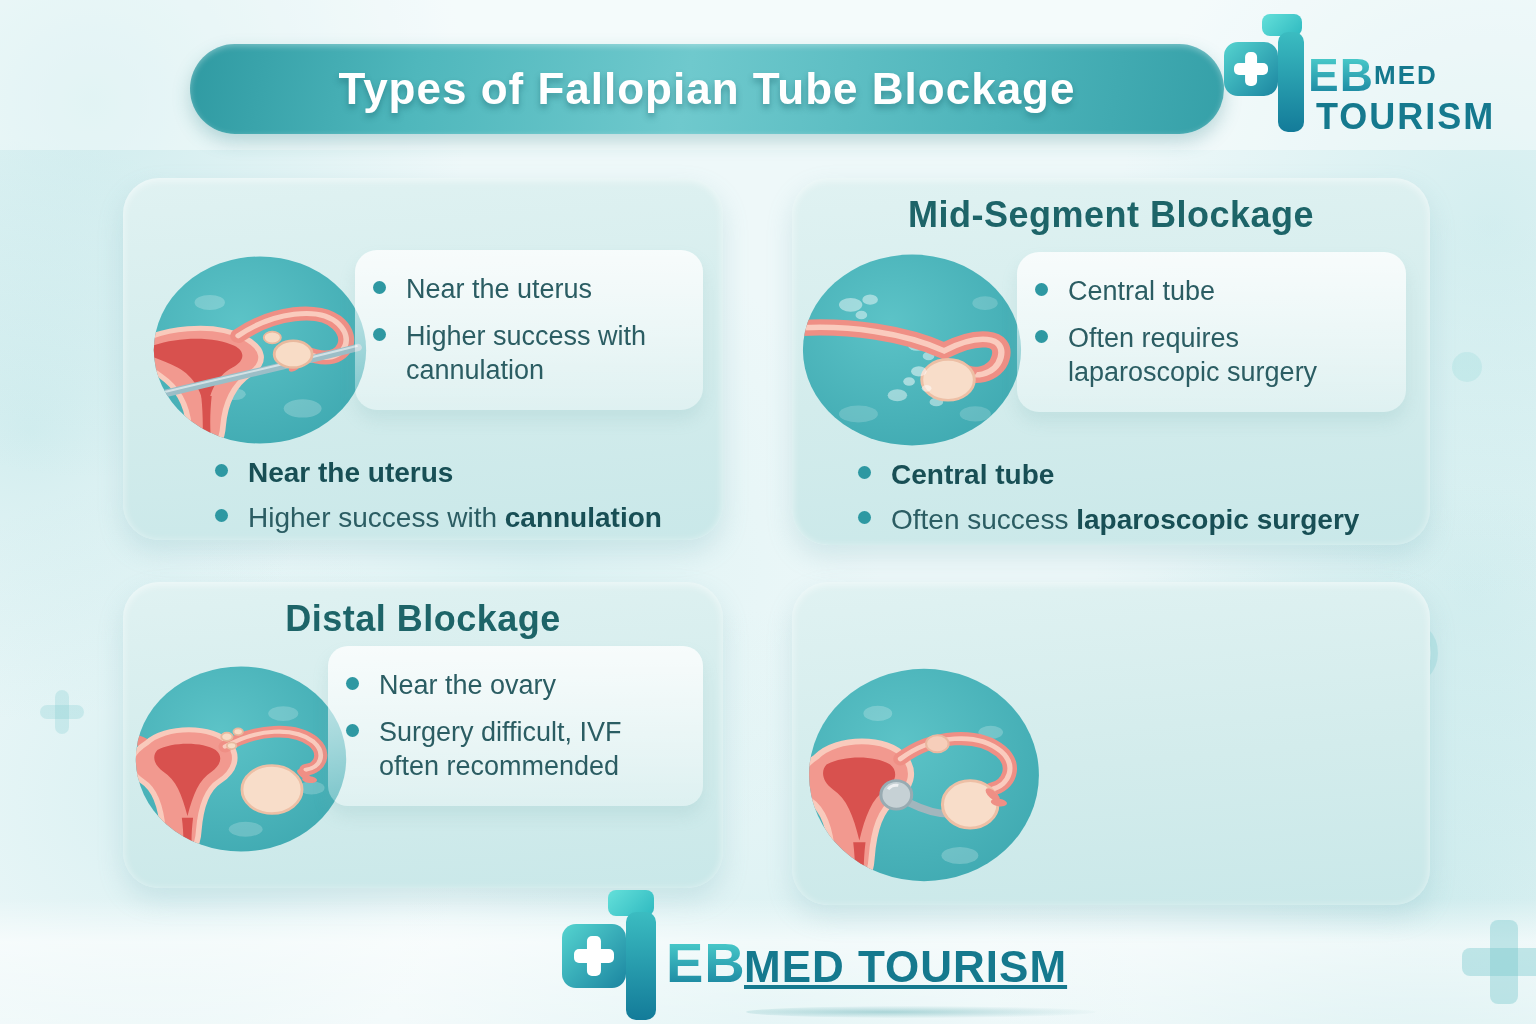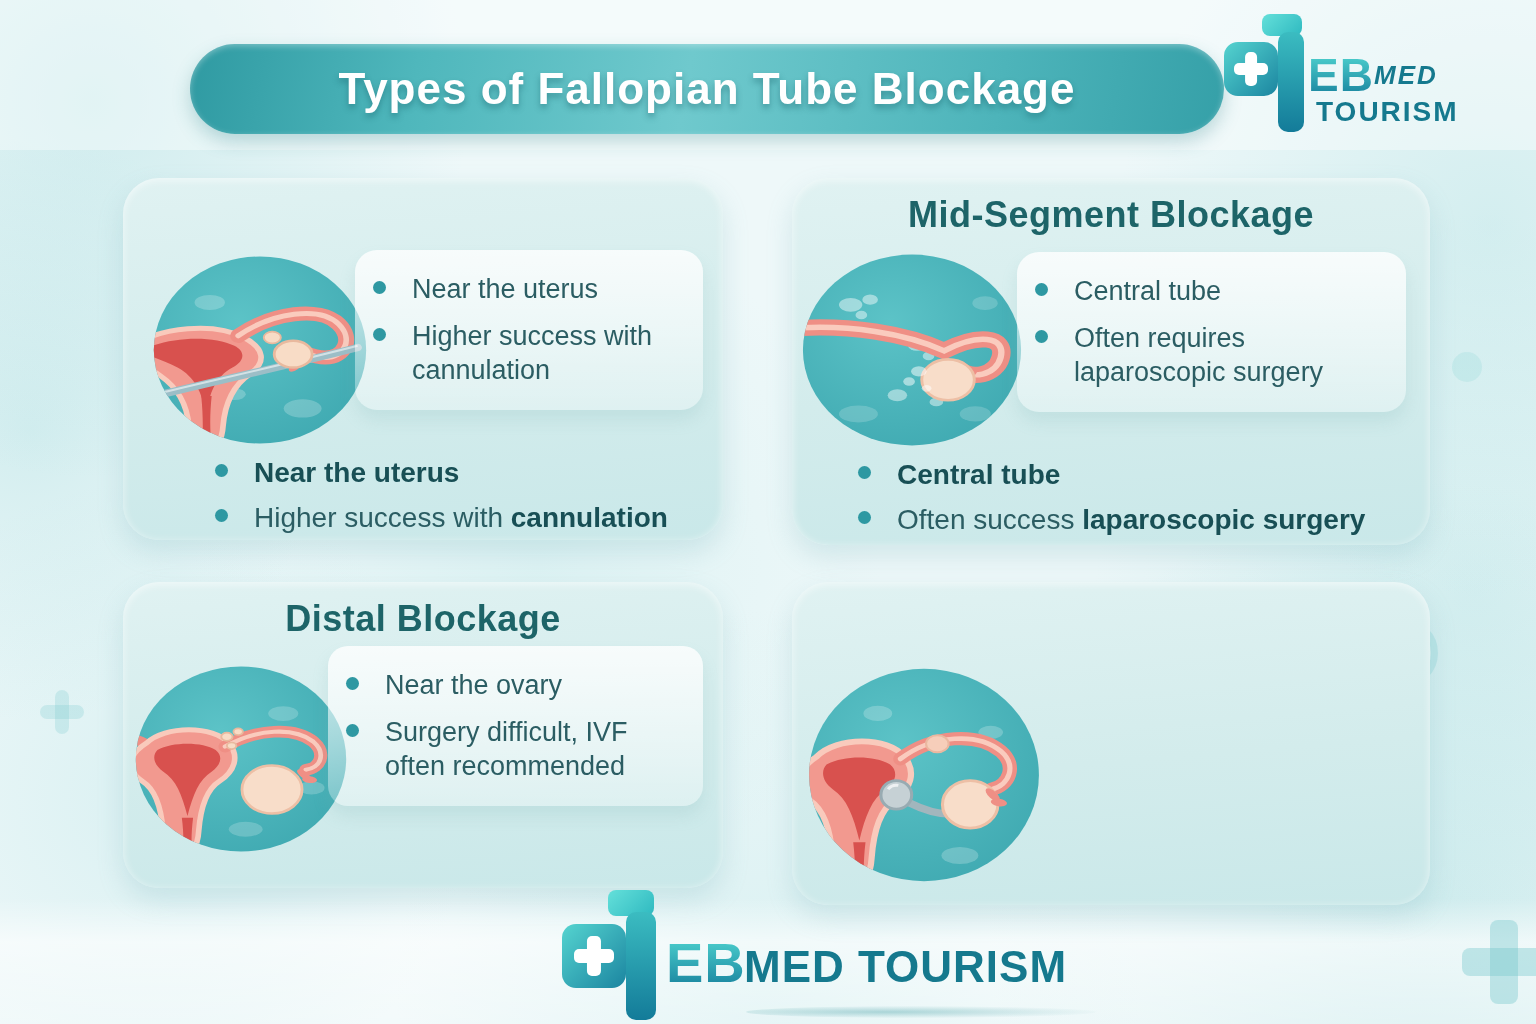--- a/index.html
+++ b/index.html
@@ -61,30 +61,30 @@
     -webkit-background-clip:text;background-clip:text;-webkit-text-fill-color:transparent;
   }
   .logo-word{position:absolute;font-weight:bold;color:#15798e;}
 
   .logo-top{left:1224px;top:12px;width:300px;height:132px;}
   .logo-top .teb-icon{left:0;top:0;width:90px;height:126px;}
   .logo-top .cap{left:38px;top:2px;width:40px;height:22px;}
   .logo-top .cross-box{left:0;top:30px;width:54px;height:54px;}
   .logo-top .stem{left:54px;top:20px;width:26px;height:100px;}
   .logo-top .eb{left:84px;top:36px;font-size:46px;}
-  .logo-top .med{left:150px;top:48px;font-size:26px;letter-spacing:2px;font-style:italic;}
-  .logo-top .tourism{left:92px;top:84px;font-size:28px;letter-spacing:2px;}
+  .logo-top .med{left:150px;top:48px;font-size:26px;letter-spacing:2px;}
+  .logo-top .tourism{left:92px;top:84px;font-size:36px;letter-spacing:2px;}
 
   .logo-bottom{left:562px;top:890px;width:720px;height:134px;}
   .logo-bottom .teb-icon{left:0;top:0;width:100px;height:132px;}
   .logo-bottom .cap{left:46px;top:0;width:46px;height:26px;}
   .logo-bottom .cross-box{left:0;top:34px;width:64px;height:64px;}
   .logo-bottom .stem{left:64px;top:22px;width:30px;height:108px;}
   .logo-bottom .eb{left:104px;top:40px;font-size:56px;}
-  .logo-bottom .medtour{left:182px;top:52px;font-size:44px;letter-spacing:1px;}
+  .logo-bottom .medtour{left:182px;top:52px;font-size:44px;letter-spacing:1px;text-decoration:underline;}
   .swoosh{
     position:absolute;left:184px;top:116px;width:350px;height:12px;border-radius:50%;
     background:radial-gradient(ellipse at 40% 50%, rgba(90,170,175,.45), rgba(90,170,175,0) 75%);
   }
 
   
   .card{
     position:absolute;border-radius:36px;overflow:hidden;
     background:linear-gradient(175deg,#e0f2f2 0%,#d3ecec 55%,#c9e8e9 100%);
     box-shadow:0 12px 26px rgba(110,175,180,.22), inset 0 2px 8px rgba(255,255,255,.6);
@@ -92,21 +92,21 @@
   .card h2{
     margin:0;position:absolute;left:0;right:0;top:16px;text-align:center;
     font-size:36px;font-weight:bold;color:#1d6468;letter-spacing:.5px;
   }
   .illus{position:absolute;}
   .panel{
     position:absolute;border-radius:22px;padding:10px 18px;
     background:linear-gradient(180deg,rgba(255,255,255,.80),rgba(255,255,255,.30));
     box-shadow:0 10px 16px rgba(120,175,180,.18);
   }
-  .b-item{display:flex;align-items:flex-start;gap:26px;margin:12px 0;font-size:27px;line-height:1.28;color:#2b5d63;}
+  .b-item{display:flex;align-items:flex-start;gap:20px;margin:12px 0;font-size:27px;line-height:1.28;color:#2b5d63;}
   .dot{flex:none;width:13px;height:13px;border-radius:50%;background:#2e98a2;margin-top:9px;}
   .bottom-list{position:absolute;}
   .bottom-list .b-item{font-size:28px;margin:9px 0;}
   .strong{font-weight:bold;color:#184f55;}
 
   #card-proximal{left:123px;top:178px;width:600px;height:362px;}
   #card-proximal .illus{left:28px;top:76px;width:218px;height:192px;}
   #card-proximal .panel{left:232px;top:72px;right:20px;}
   #card-proximal .bottom-list{left:92px;top:268px;right:18px;}
 

